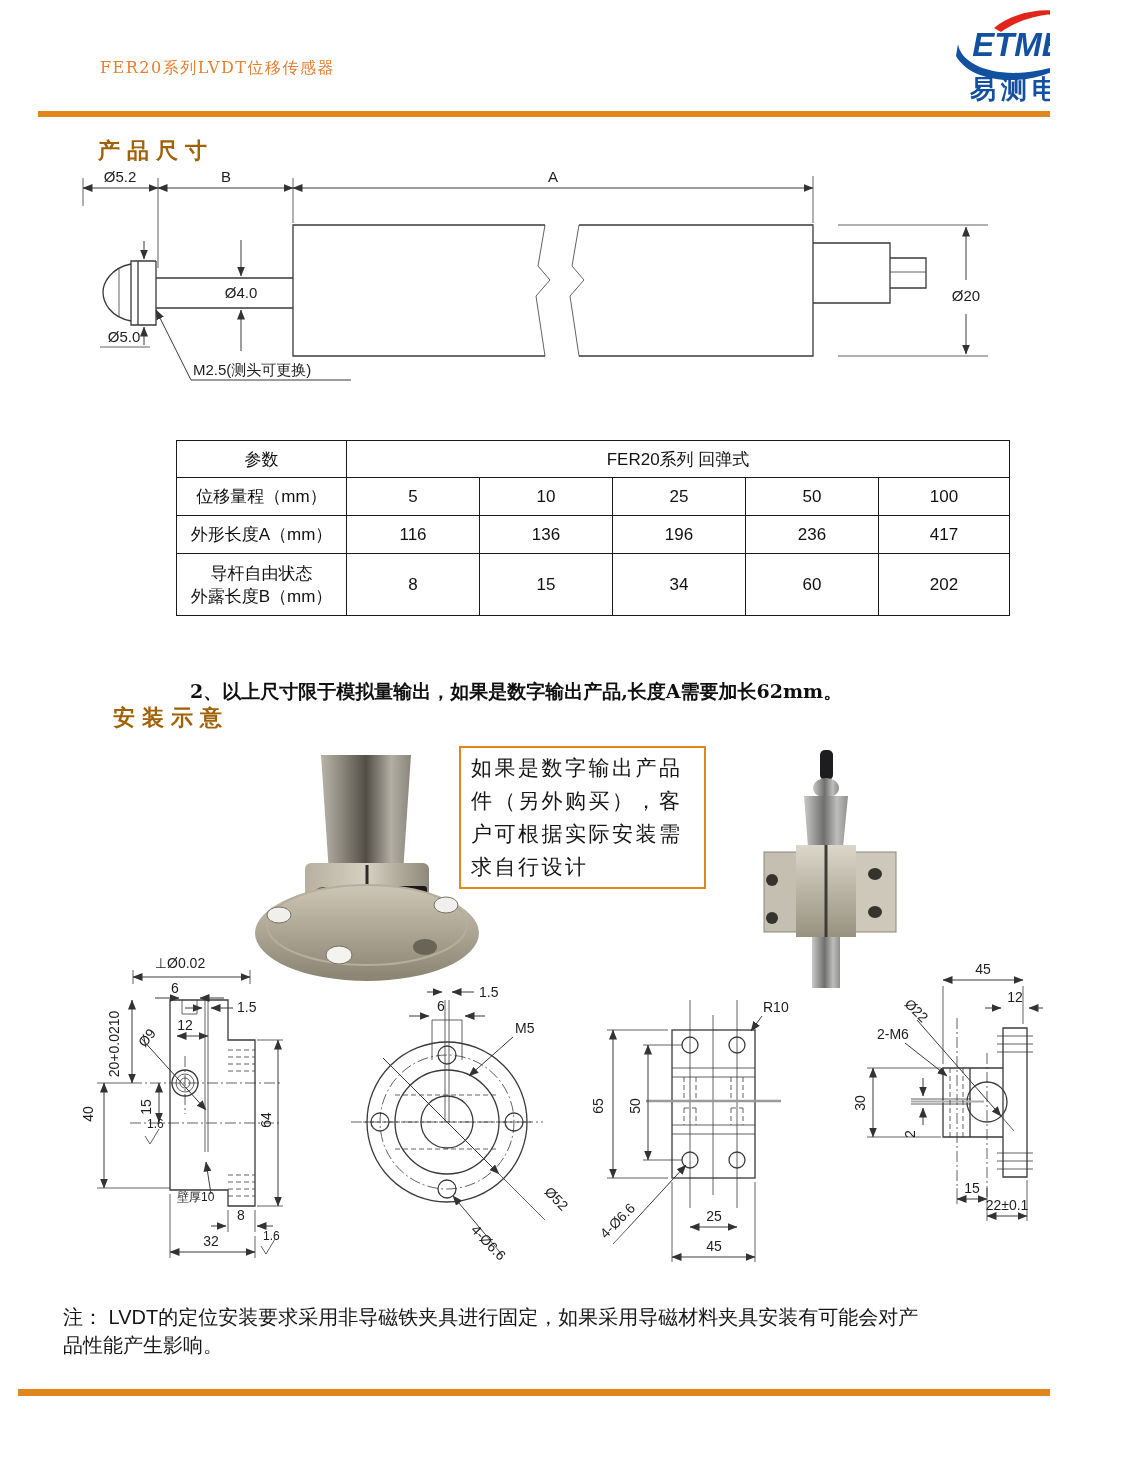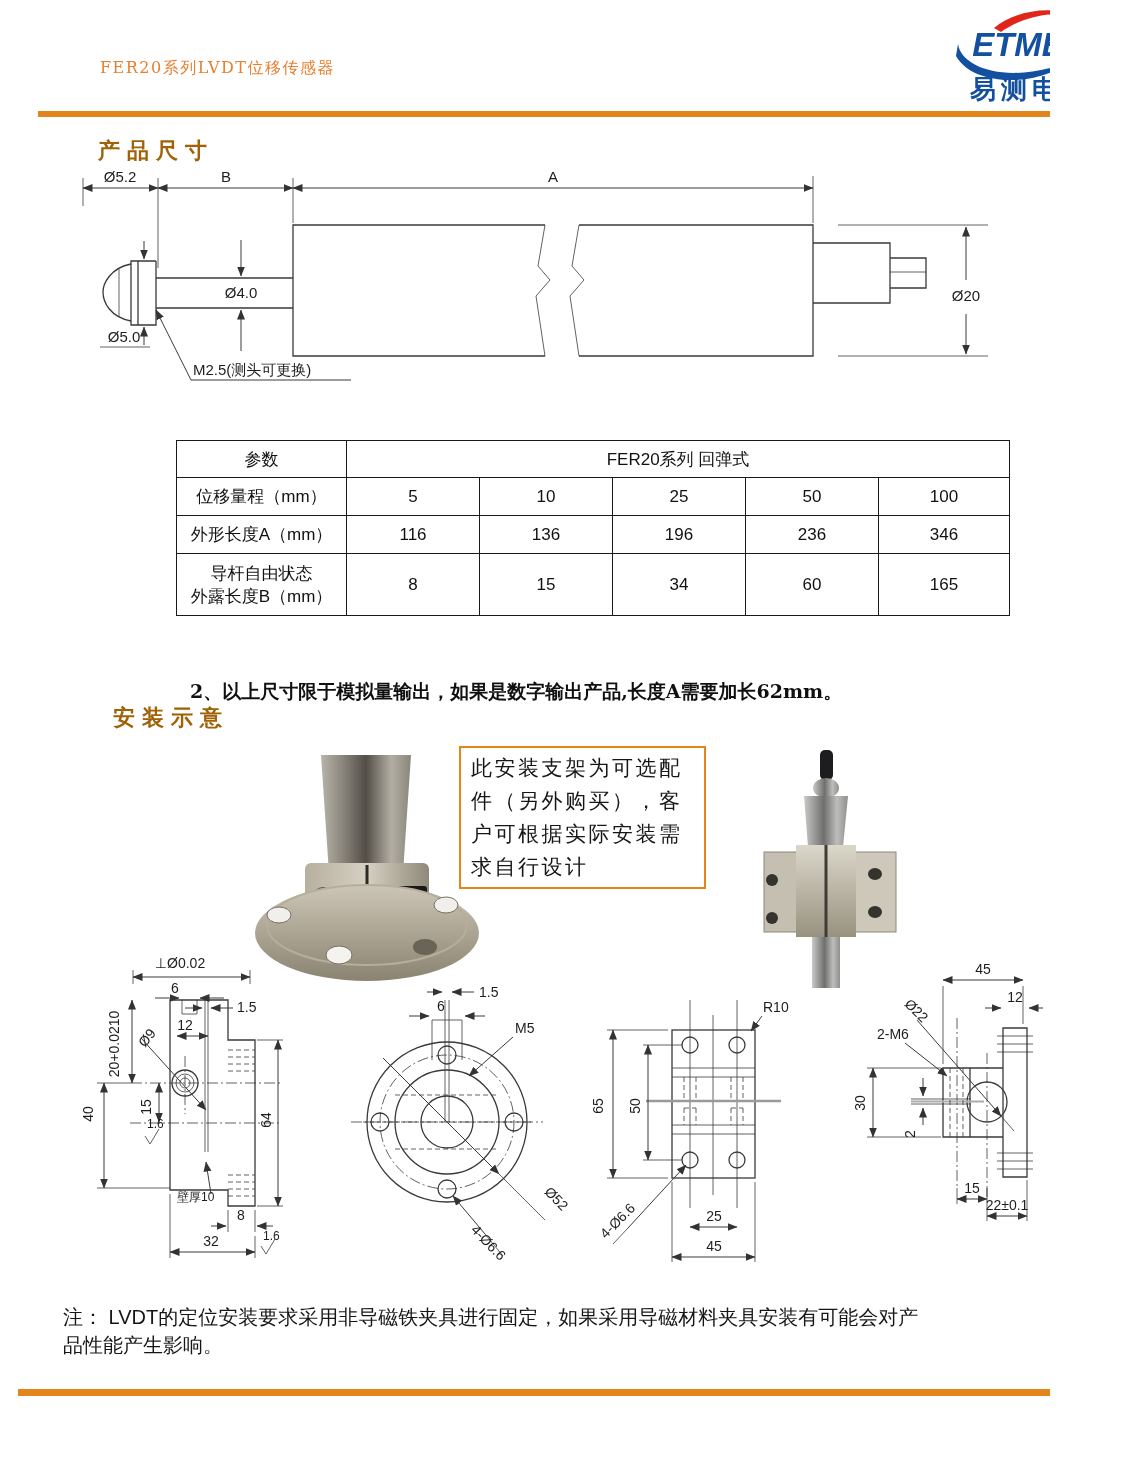--- a/index.html
+++ b/index.html
@@ -127,32 +127,32 @@
       <td>25</td>
       <td>50</td>
       <td>100</td>
     </tr>
     <tr style="height:38px">
       <td>外形长度A（mm）</td>
       <td>116</td>
       <td>136</td>
       <td>196</td>
       <td>236</td>
-      <td>346</td>
+      <td>417</td>
     </tr>
     <tr style="height:62px">
       <td>
         <div>导杆自由状态</div>
         <div>外露长度B（mm）</div>
       </td>
       <td>8</td>
       <td>15</td>
       <td>34</td>
       <td>60</td>
-      <td>165</td>
+      <td>202</td>
     </tr>
   </tbody>
     </table>
 
   <div class="abs remark" style="left:190px;top:679px">2、以上尺寸限于模拟量输出，如果是数字输出产品,长度A需要加长62mm。</div>
 
   <div class="abs sec-title" style="left:113px;top:703px">安装示意</div>
 
   <svg class="abs" style="left:243px;top:755px" width="240" height="232" viewBox="0 0 240 232">
     <defs>
@@ -180,21 +180,21 @@
     <ellipse cx="80" cy="141" rx="10" ry="9" fill="#55524a"></ellipse>
     <ellipse cx="124" cy="178" rx="112" ry="48" fill="url(#met3)"></ellipse>
     <ellipse cx="124" cy="170" rx="100" ry="40" fill="none" stroke="#b5ae9d" stroke-width="2"></ellipse>
     <ellipse cx="36" cy="160" rx="12" ry="8" fill="#f0efec" stroke="#76715f"></ellipse>
     <ellipse cx="203" cy="150" rx="12" ry="8" fill="#f0efec" stroke="#76715f"></ellipse>
     <ellipse cx="96" cy="200" rx="13" ry="9" fill="#f4f3f0" stroke="#76715f"></ellipse>
     <ellipse cx="182" cy="192" rx="12" ry="8" fill="#6a6456"></ellipse>
   </svg>
 
   <div class="abs note-box">
-    <div>此安装支架为可选配</div>
+    <div>如果是数字输出产品</div>
     <div>件（另外购买），客</div>
     <div>户可根据实际安装需</div>
     <div>求自行设计</div>
   </div>
 
   <svg class="abs" style="left:742px;top:750px" width="168" height="238" viewBox="0 0 168 238">
     <defs>
       <linearGradient id="met4" x1="0" y1="0" x2="1" y2="0">
         <stop offset="0" stop-color="#c9c9c7"></stop>
           <stop offset="0.45" stop-color="#6f6f6d"></stop>

